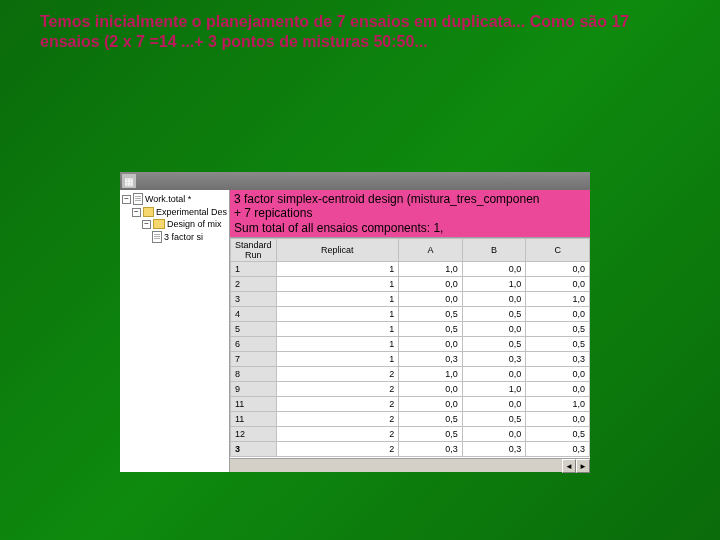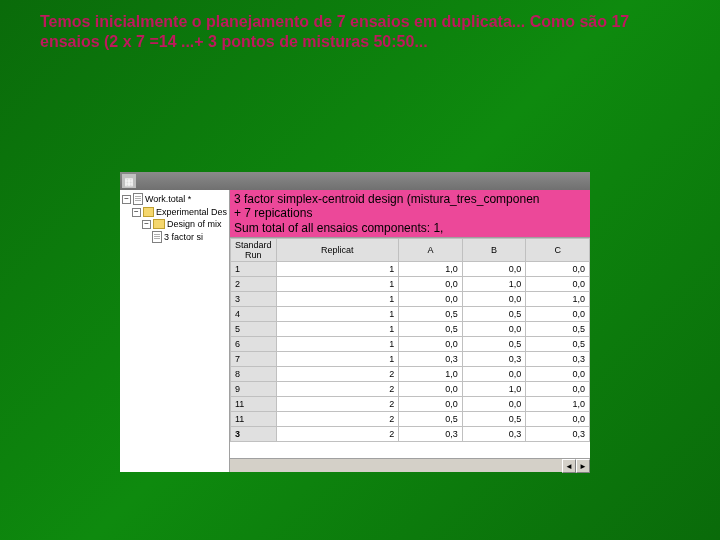--- a/index.html
+++ b/index.html
@@ -239,20 +239,27 @@
                 <td class="num">1,0</td>
               </tr>
               <tr>
                 <td class="rowhead">11</td>
                 <td class="num">2</td>
                 <td class="num">0,5</td>
                 <td class="num">0,5</td>
                 <td class="num">0,0</td>
               </tr>
               <tr>
+                <td class="rowhead">12</td>
+                <td class="num">2</td>
+                <td class="num">0,5</td>
+                <td class="num">0,0</td>
+                <td class="num">0,5</td>
+              </tr>
+              <tr>
                 <td class="rowhead bold">3</td>
                 <td class="num">2</td>
                 <td class="num">0,3</td>
                 <td class="num">0,3</td>
                 <td class="num">0,3</td>
               </tr>
             </tbody>
         </table>
       </div>
       <div class="scroll-bottom">

